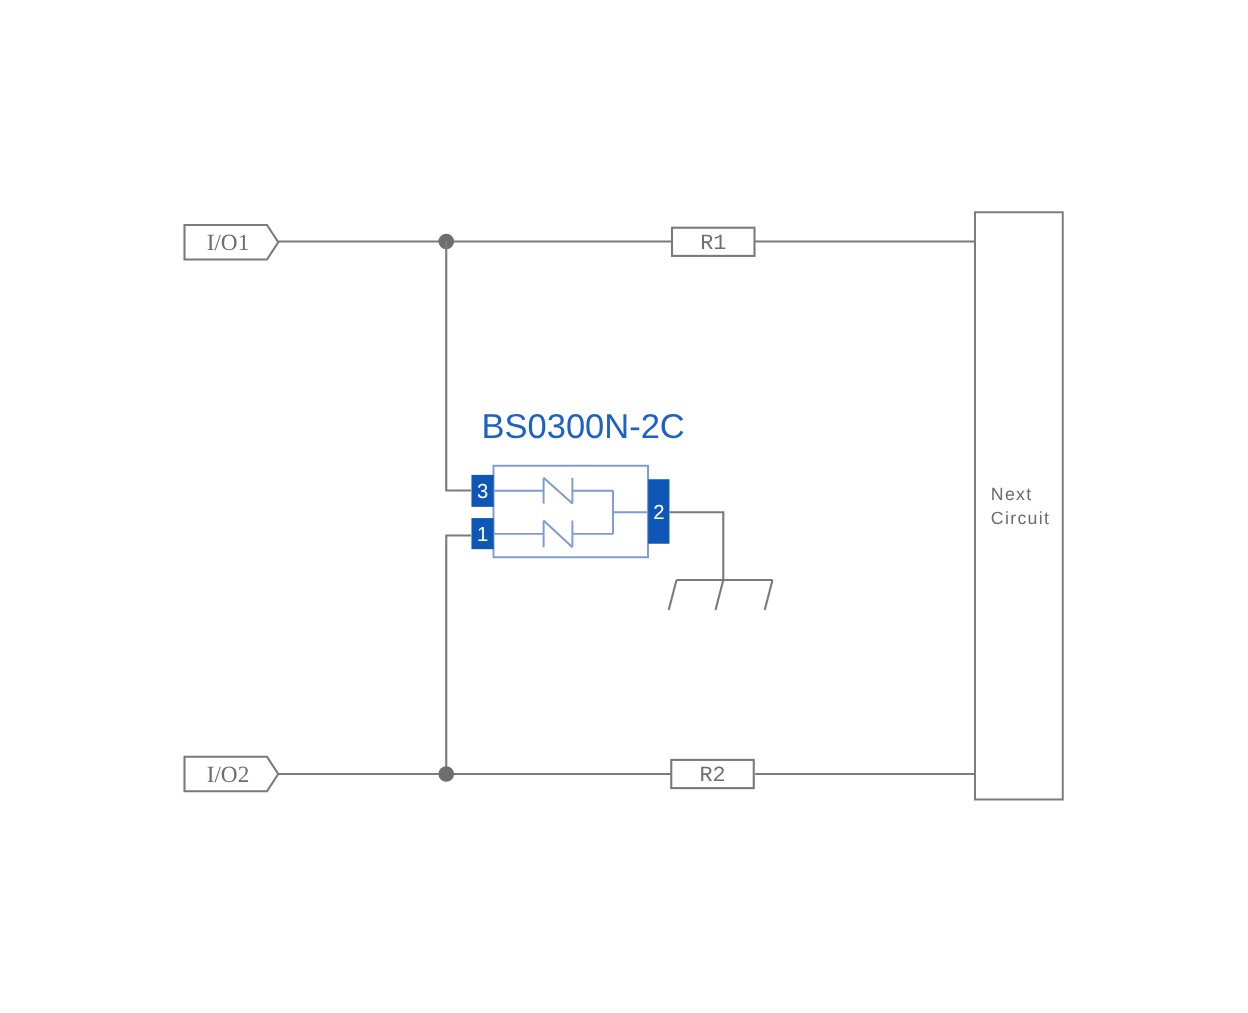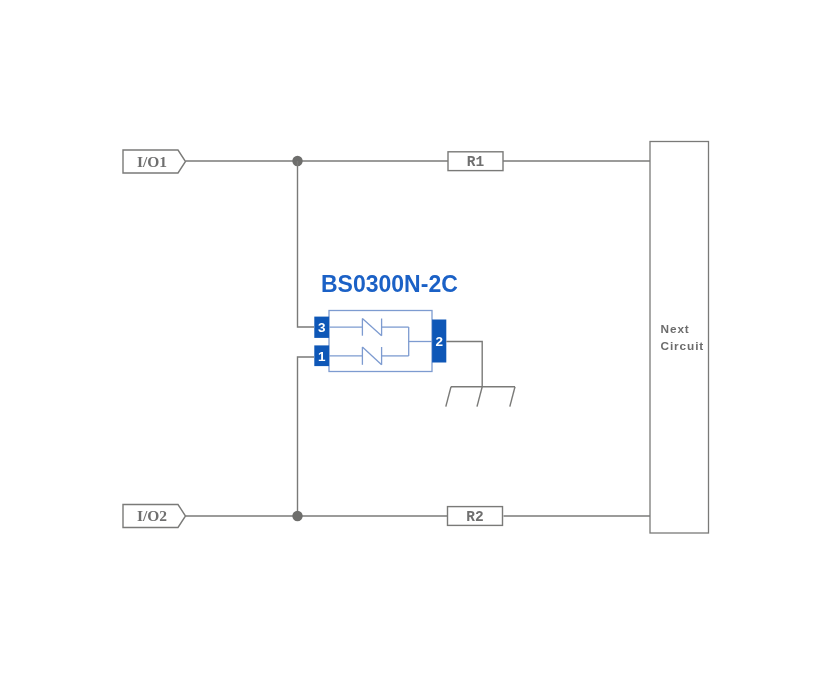--- a/index.html
+++ b/index.html
@@ -1,16 +1,16 @@
 <!DOCTYPE html>
 <html><head>
 <meta charset="utf-8">
 <style>
   html,body{margin:0;padding:0;background:#ffffff;}
-  .page{width:752px;height:675px;position:relative;background:#ffffff;overflow:hidden;font-weight:bold;}
+  .page{width:752px;height:675px;position:relative;background:#ffffff;overflow:hidden;}
   svg{display:block;}
 </style>
 </head>
 <body>
 <div class="page">
 <svg width="832" height="675" viewBox="0 0 832 675" xmlns="http://www.w3.org/2000/svg">
 
   <g>
     <polygon points="123,150 178,150 185.5,161.5 178,173 123,173" fill="#ffffff" stroke="#7a7a78" stroke-width="1.4"></polygon>
     <text x="152" y="166.5" font-family="Liberation Serif, serif" font-size="15.5" fill="#6f6f6f" text-anchor="middle">I/O1</text>

